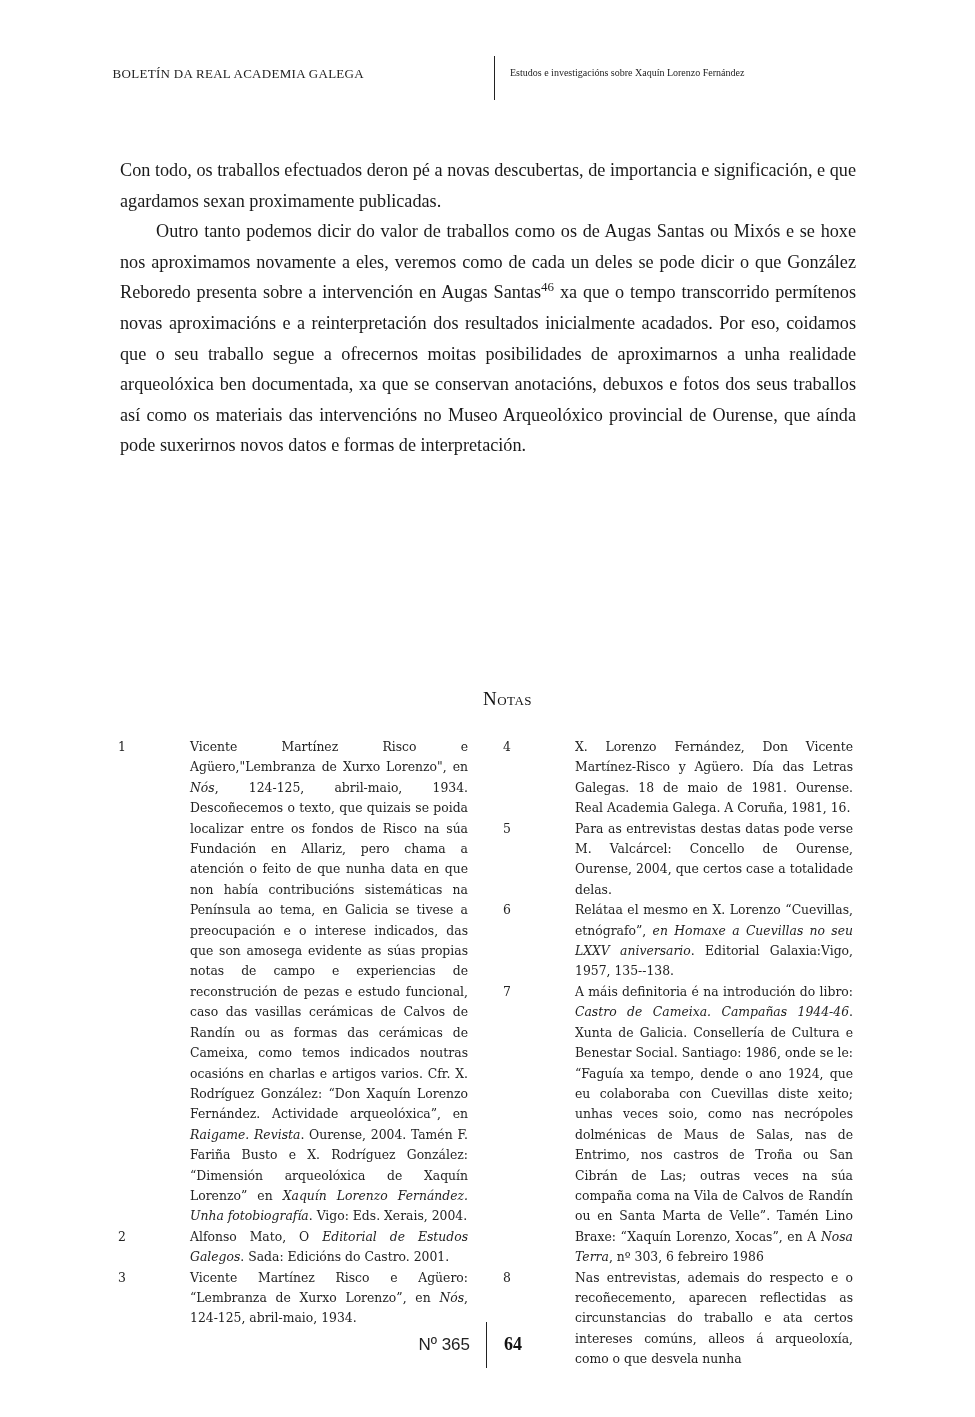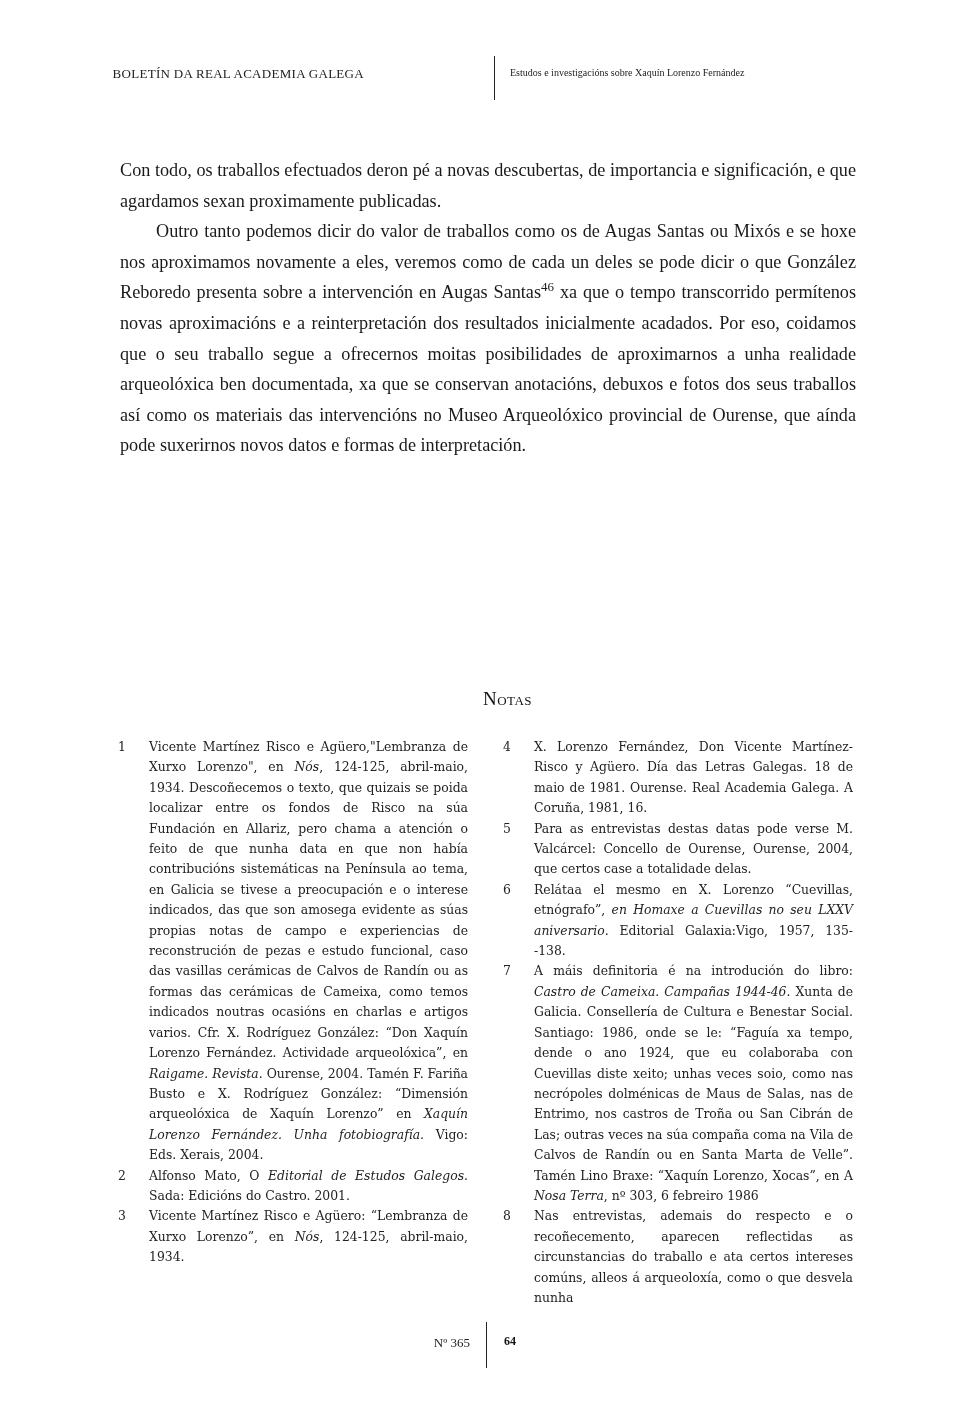--- a/index.html
+++ b/index.html
@@ -11,26 +11,26 @@
   .body-text { position: absolute; top: 155px; left: 120px; width: 736px; font-family: "Liberation Serif", serif; font-size: 18.2px; line-height: 30.6px; text-align: justify; color: #1a1a1a; }
   .body-text p { margin: 0; }
   .body-text p.indent { text-indent: 36px; }
   .body-text sup { font-size: 13px; vertical-align: 7px; line-height: 0; margin-top: 43px; }
   .notes-title { position: absolute; top: 688px; left: 0; width: 975px; text-align: center; font-family: "Liberation Serif", serif; font-size: 19px; font-variant: small-caps; letter-spacing: 0.5px; color: #111; margin-left: 20px; }
   .col { position: absolute; top: 737px; width: 350px; font-family: "DejaVu Serif", serif; font-size: 12.4px; line-height: 20.4px; color: #222; }
   .col.c1 { left: 118px; }
   .col.c2 { left: 503px; }
   .note { display: flex; margin: 0; }
   .note .num { width: 31px; flex: none; }
-  .note .txt { flex: 1; text-align: justify; hyphens: manual; }
+  .note .txt { flex: 1; text-align: justify; hyphens: manual; margin-left: 41px; }
   .note .txt i { font-style: italic; }
   .footer { position: absolute; top: 1322px; left: 0; width: 975px; height: 46px; }
-  .footer .left { position: absolute; right: 505px; top: 13px; font-family: Liberation Serif, serif; font-size: 13px; color: #222; }
+  .footer .left { position: absolute; right: 505px; top: 13px; font-family: Liberation Sans, sans-serif; font-size: 17px; color: #222; }
   .footer .divider { position: absolute; left: 486px; top: 0; width: 1px; height: 46px; background: #222; }
-  .footer .right { position: absolute; left: 504px; top: 12px; font-family: "Liberation Serif", serif; font-size: 12px; font-weight: bold; color: #111; }
+  .footer .right { position: absolute; left: 504px; top: 12px; font-family: "Liberation Serif", serif; font-size: 18px; font-weight: bold; color: #111; }
 </style>
 </head>
 <body>
 
 <div class="header">
   <span class="left">BOLETÍN DA REAL ACADEMIA GALEGA</span>
   <span class="divider"></span>
   <span class="right">Estudos e investigacións sobre Xaquín Lorenzo Fernández</span>
 </div>
 

